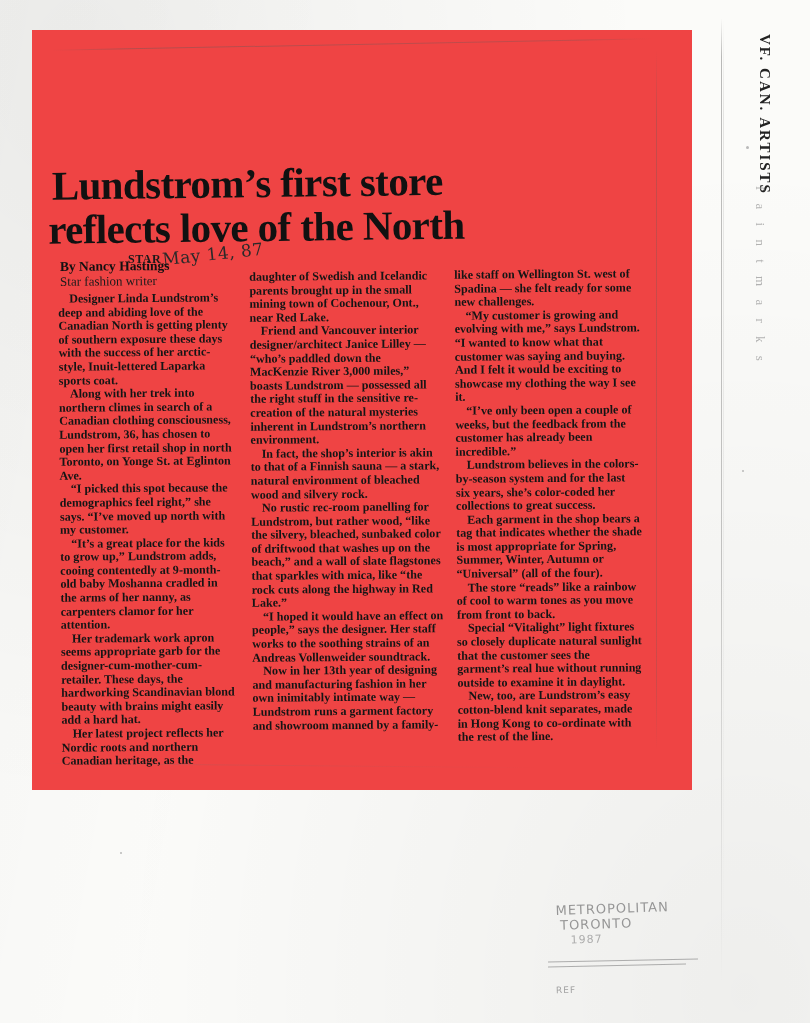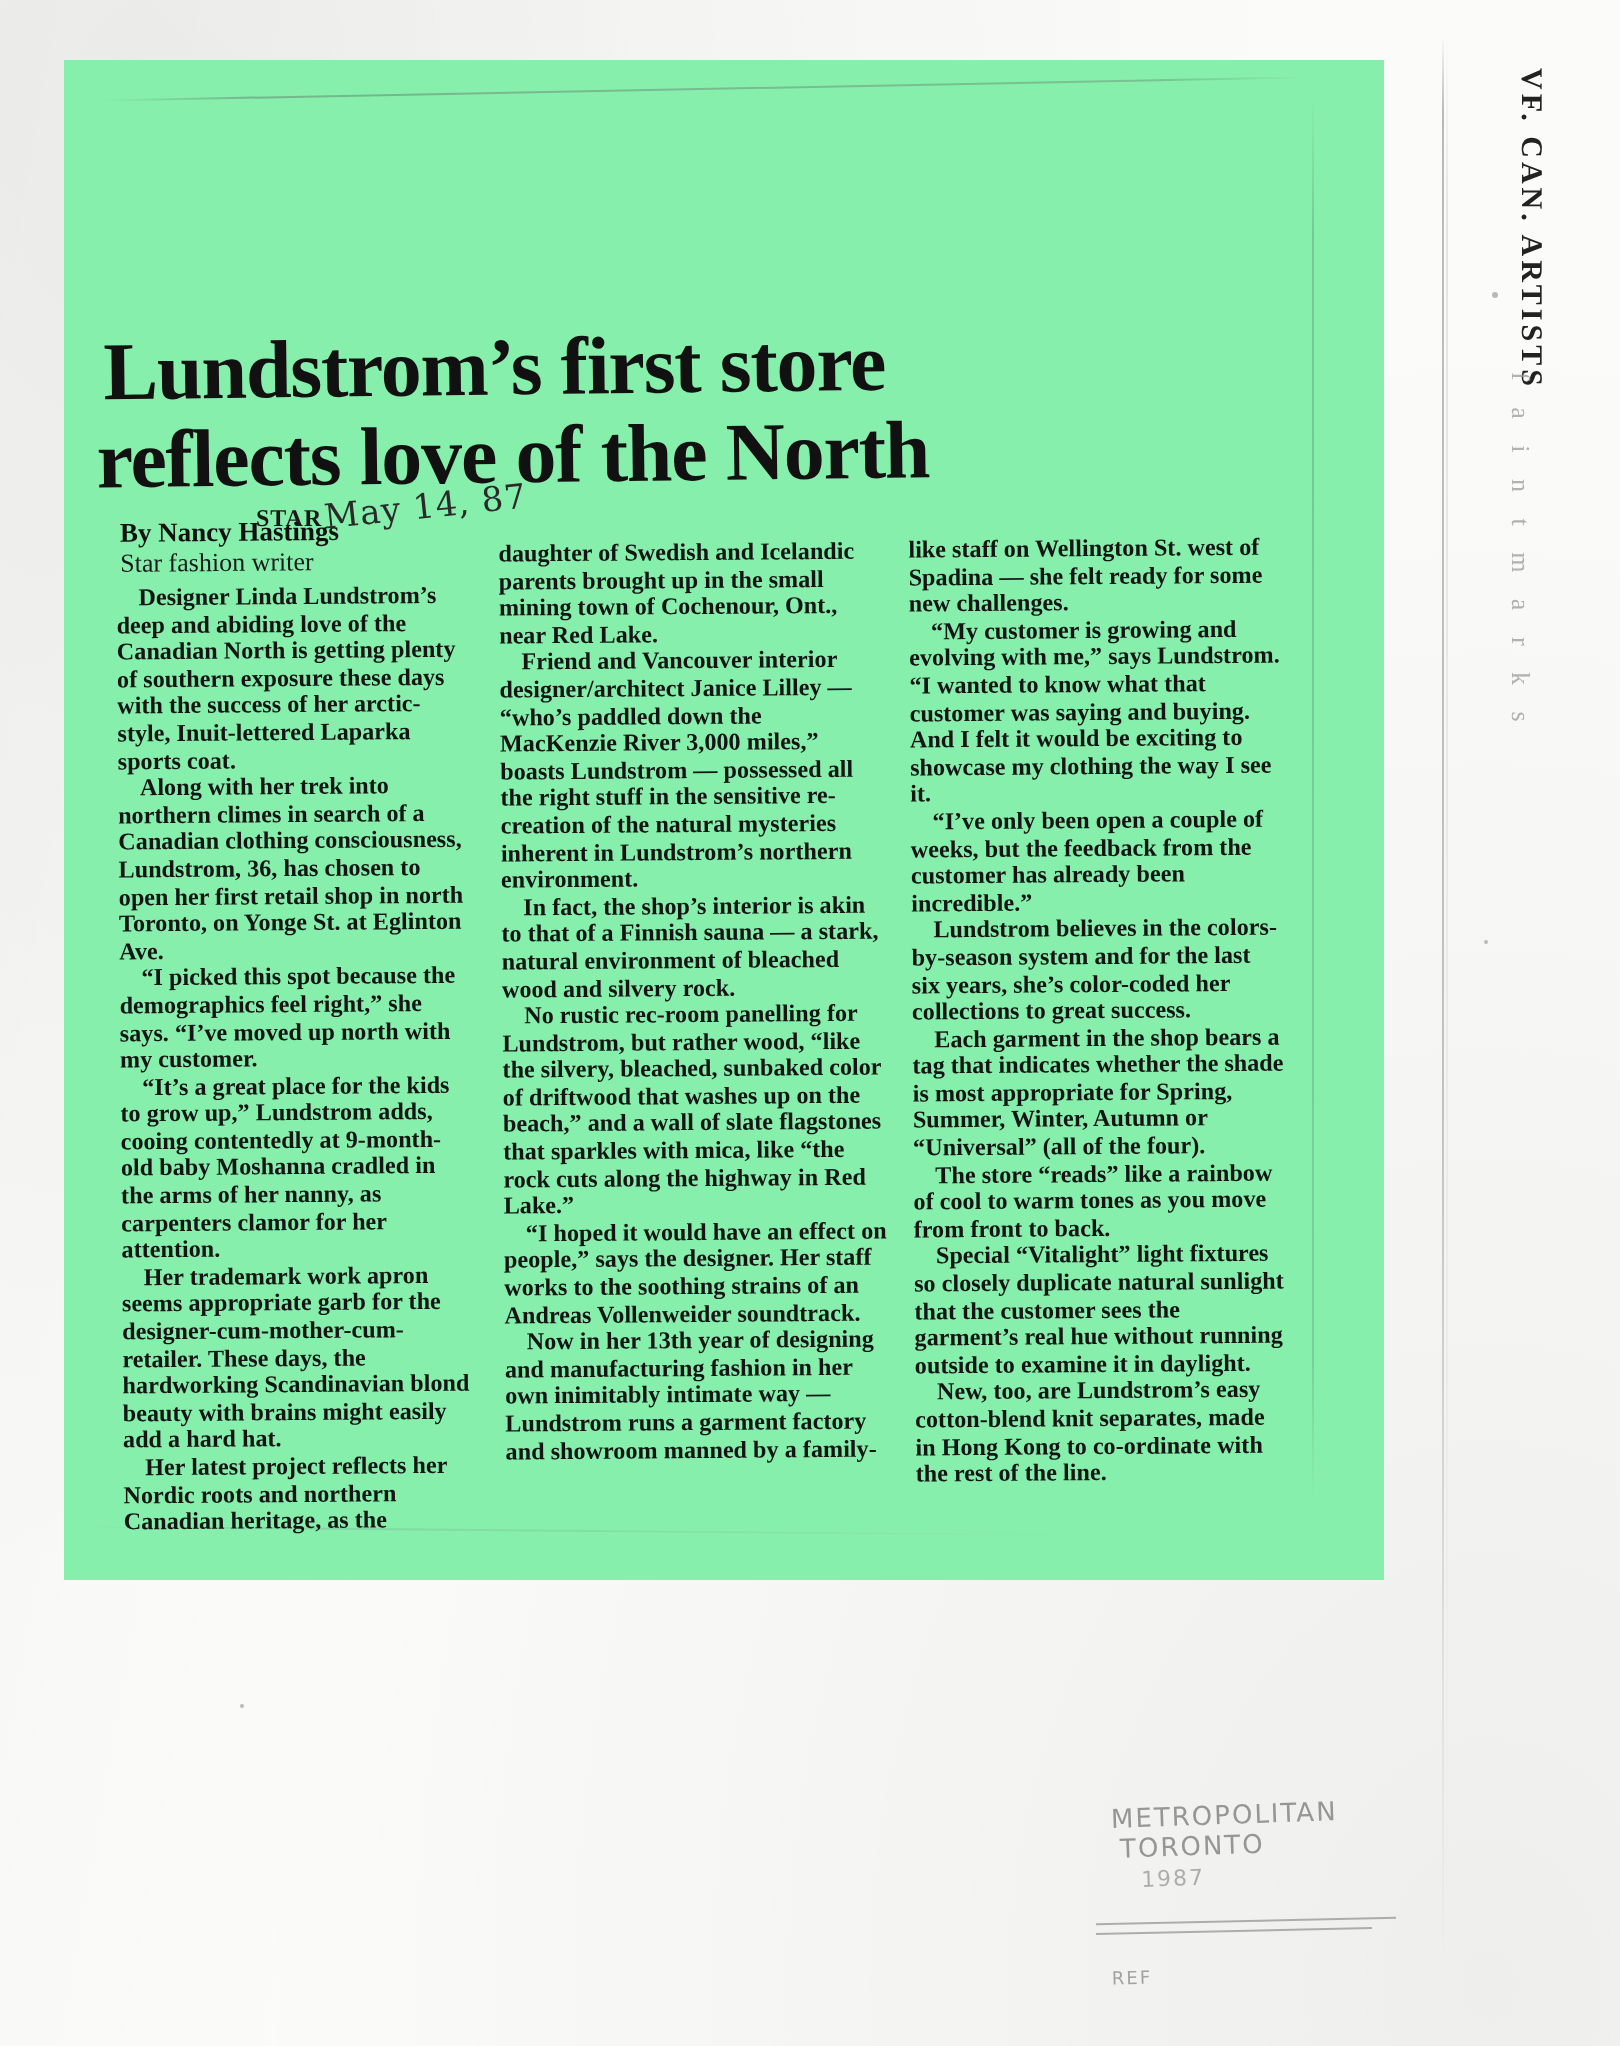--- a/index.html
+++ b/index.html
@@ -35,21 +35,21 @@
     pointer-events: none;
   }
 
   
   #clipping {
     position: absolute;
     left: 32px;
     top: 30px;
     width: 660px;
     height: 760px;
-    background: #86efac;
+    background: #ef4444;
     box-shadow: 0 0 0 0 rgba(0,0,0,0);
   }
   
   .cut-edge {
     position: absolute;
     background: #8f8f8f;
     opacity: 0.55;
   }
   .cut-top {
     left: 20px; top: 14px; width: 600px; height: 1px;

